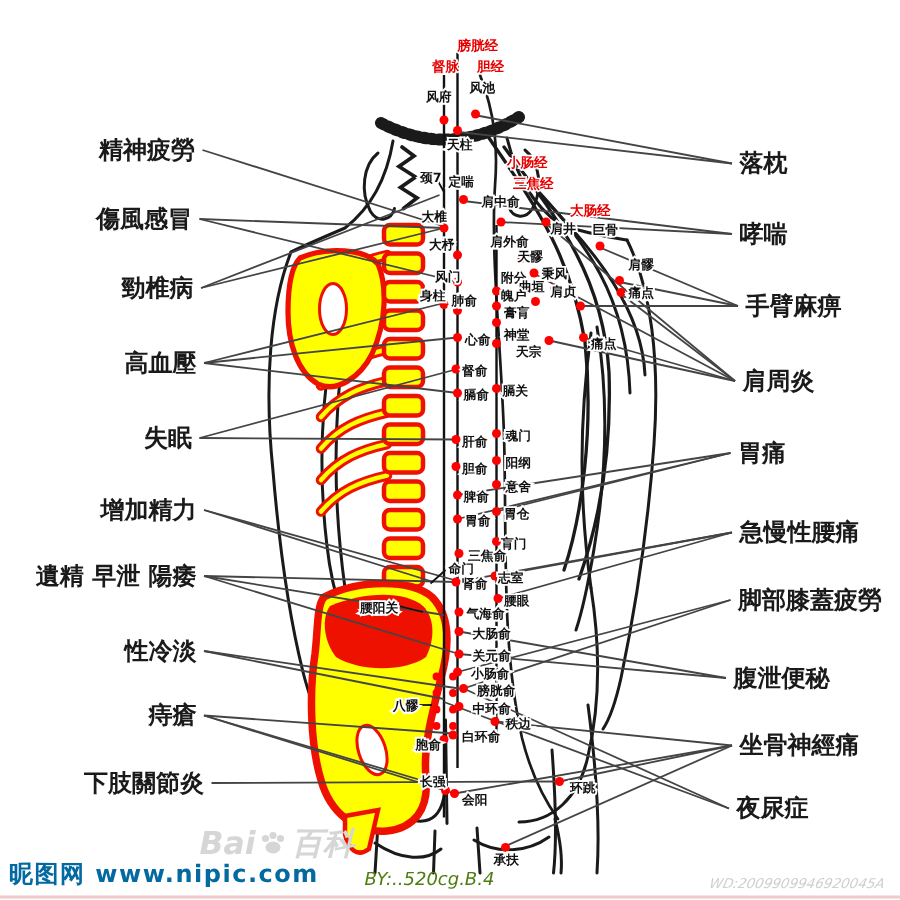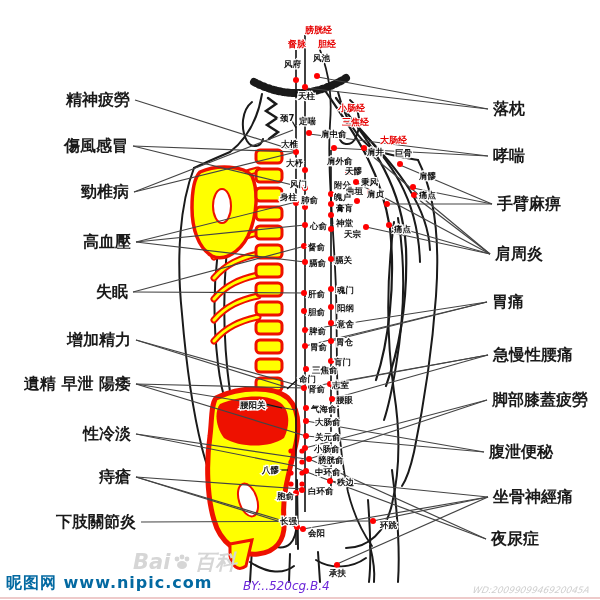--- a/index.html
+++ b/index.html
@@ -3,21 +3,21 @@
 <meta charset="utf-8">
 <style>
   html,body{margin:0;padding:0;background:#fff;}
   #stage{position:relative;width:600px;height:600px;background:#ffffff;overflow:hidden;
          font-family:"DejaVu Sans","Liberation Sans",sans-serif;}
   #chart{position:absolute;left:0;top:0;}
   .wm{position:absolute;color:#d0d0d0;user-select:none;}
   #wm-logo{left:133px;top:548px;font-size:21px;font-weight:bold;font-style:italic;
            color:#d6d6d6;display:flex;align-items:center;gap:2px;}
   #wm-site{left:6px;top:573px;font-size:16px;font-weight:bold;letter-spacing:1px;color:#0369a1;}
-  #wm-credit{left:243px;top:579px;font-size:12px;font-style:italic;color:#6d28d9;}
+  #wm-credit{left:243px;top:579px;font-size:12px;font-style:italic;color:#4d7c0f;}
   #wm-serial{right:10px;top:585px;font-size:9px;font-style:italic;color:#cfcfcf;transform:skewX(-12deg);}
   #bottom-line{position:absolute;left:0;bottom:1px;width:600px;height:2px;background:#eecaca;}
 </style>
 </head>
 <body>
 
 <div id="stage">
   <svg id="chart" width="600" height="600" viewBox="0 0 600 600">
 
     <g id="body-outline" fill="none" stroke="#1a1a1a" stroke-width="2" stroke-linecap="round">

